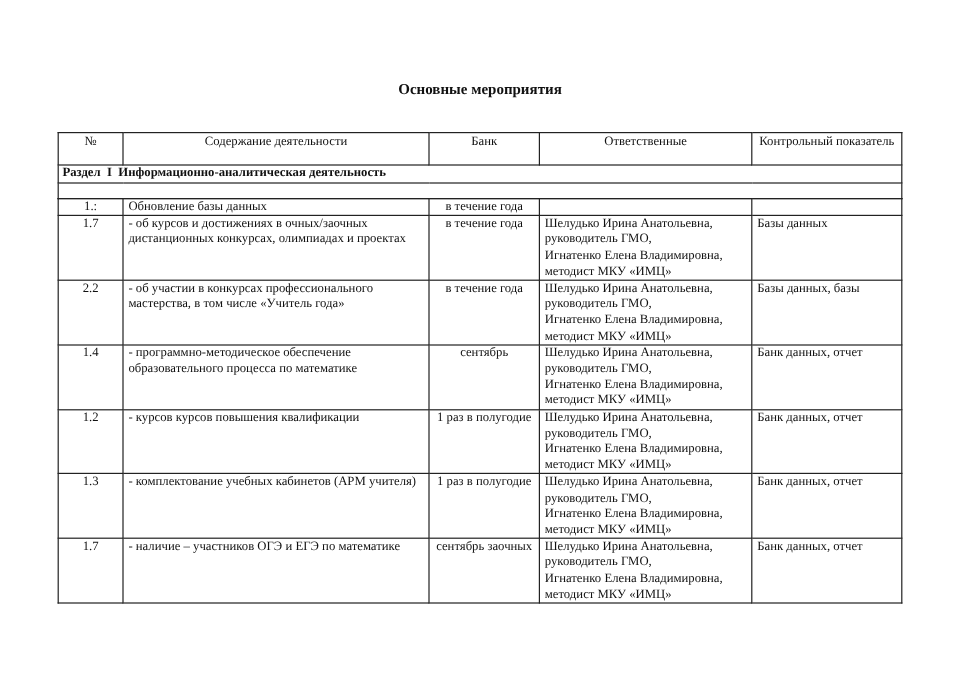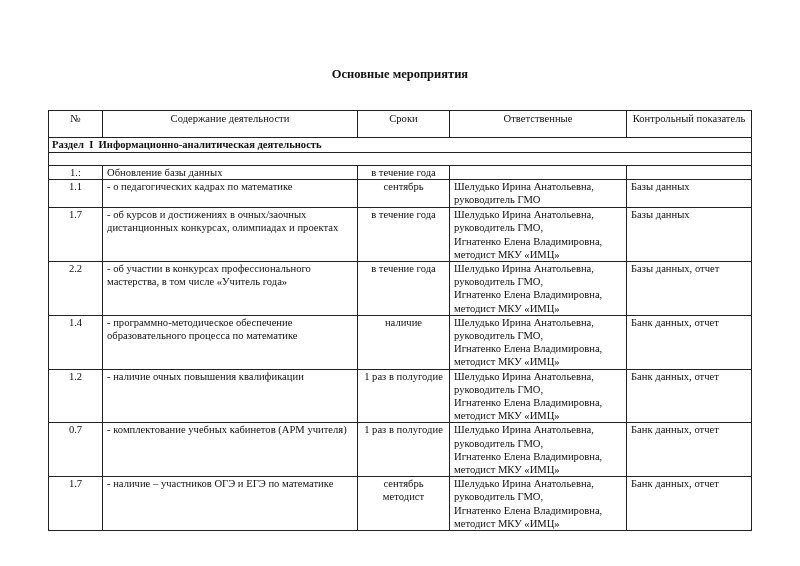--- a/index.html
+++ b/index.html
@@ -80,21 +80,21 @@
     <col class="c-num">
       <col class="c-content">
       <col class="c-term">
       <col class="c-resp">
       <col class="c-ctrl">
   </colgroup>
   <tbody>
       <tr class="hdr">
     <th>№</th>
     <th>Содержание деятельности</th>
-    <th>Сроки</th>
+    <th>Банк</th>
     <th>Ответственные</th>
     <th>Контрольный показатель</th>
   </tr>
   <tr class="section">
     <td colspan="5">Раздел  I  Информационно-аналитическая деятельность</td>
   </tr>
   <tr class="blank">
     <td colspan="5"></td>
   </tr>
 </tbody>
@@ -109,30 +109,20 @@
       <col class="c-ctrl">
   </colgroup>
   <tbody id="rows-body">
       <tr class="row-main">
     <td class="center">1.:</td>
     <td>Обновление базы данных</td>
     <td class="center">в течение года</td>
     <td></td>
     <td></td>
   </tr>
-      <tr class="row-1-1">
-    <td class="center">1.1</td>
-    <td>- о педагогических кадрах по математике</td>
-    <td class="center">сентябрь</td>
-    <td>
-          <span class="resp-line">Шелудько Ирина Анатольевна,</span>
-          <span class="resp-line">руководитель ГМО</span>
-        </td>
-    <td>Базы данных</td>
-  </tr>
       <tr class="row-tall">
     <td class="center">1.7</td>
     <td>- об курсов и достижениях в очных/заочных дистанционных конкурсах, олимпиадах  и проектах</td>
     <td class="center">в течение года</td>
     <td>
           <span class="resp-line">Шелудько Ирина Анатольевна,</span>
           <span class="resp-line">руководитель ГМО,</span>
           <span class="resp-line">Игнатенко Елена Владимировна,</span>
           <span class="resp-line">методист МКУ «ИМЦ»</span>
         </td>
@@ -141,62 +131,62 @@
       <tr class="row-tall">
     <td class="center">2.2</td>
     <td>- об участии в конкурсах профессионального мастерства, в том числе «Учитель года»</td>
     <td class="center">в течение года</td>
     <td>
           <span class="resp-line">Шелудько Ирина Анатольевна,</span>
           <span class="resp-line">руководитель ГМО,</span>
           <span class="resp-line">Игнатенко Елена Владимировна,</span>
           <span class="resp-line">методист МКУ «ИМЦ»</span>
         </td>
-    <td>Базы данных, отчет</td>
+    <td>Базы данных, базы</td>
   </tr>
       <tr class="row-tall">
     <td class="center">1.4</td>
     <td>- программно-методическое обеспечение образовательного процесса по математике</td>
-    <td class="center">наличие</td>
+    <td class="center">сентябрь</td>
     <td>
           <span class="resp-line">Шелудько Ирина Анатольевна,</span>
           <span class="resp-line">руководитель ГМО,</span>
           <span class="resp-line">Игнатенко Елена Владимировна,</span>
           <span class="resp-line">методист МКУ «ИМЦ»</span>
         </td>
     <td>Банк данных, отчет</td>
   </tr>
       <tr class="row-tall">
     <td class="center">1.2</td>
-    <td>- наличие очных повышения квалификации</td>
+    <td>- курсов курсов повышения квалификации</td>
     <td class="center">1 раз в полугодие</td>
     <td>
           <span class="resp-line">Шелудько Ирина Анатольевна,</span>
           <span class="resp-line">руководитель ГМО,</span>
           <span class="resp-line">Игнатенко Елена Владимировна,</span>
           <span class="resp-line">методист МКУ «ИМЦ»</span>
         </td>
     <td>Банк данных, отчет</td>
   </tr>
       <tr class="row-tall">
-    <td class="center">0.7</td>
+    <td class="center">1.3</td>
     <td>- комплектование учебных кабинетов (АРМ учителя)</td>
     <td class="center">1 раз в полугодие</td>
     <td>
           <span class="resp-line">Шелудько Ирина Анатольевна,</span>
           <span class="resp-line">руководитель ГМО,</span>
           <span class="resp-line">Игнатенко Елена Владимировна,</span>
           <span class="resp-line">методист МКУ «ИМЦ»</span>
         </td>
     <td>Банк данных, отчет</td>
   </tr>
       <tr class="row-tall">
     <td class="center">1.7</td>
     <td>- наличие – участников ОГЭ и ЕГЭ по математике</td>
-    <td class="center">сентябрь методист</td>
+    <td class="center">сентябрь заочных</td>
     <td>
           <span class="resp-line">Шелудько Ирина Анатольевна,</span>
           <span class="resp-line">руководитель ГМО,</span>
           <span class="resp-line">Игнатенко Елена Владимировна,</span>
           <span class="resp-line">методист МКУ «ИМЦ»</span>
         </td>
     <td>Банк данных, отчет</td>
   </tr>
     </tbody>
 </table>

